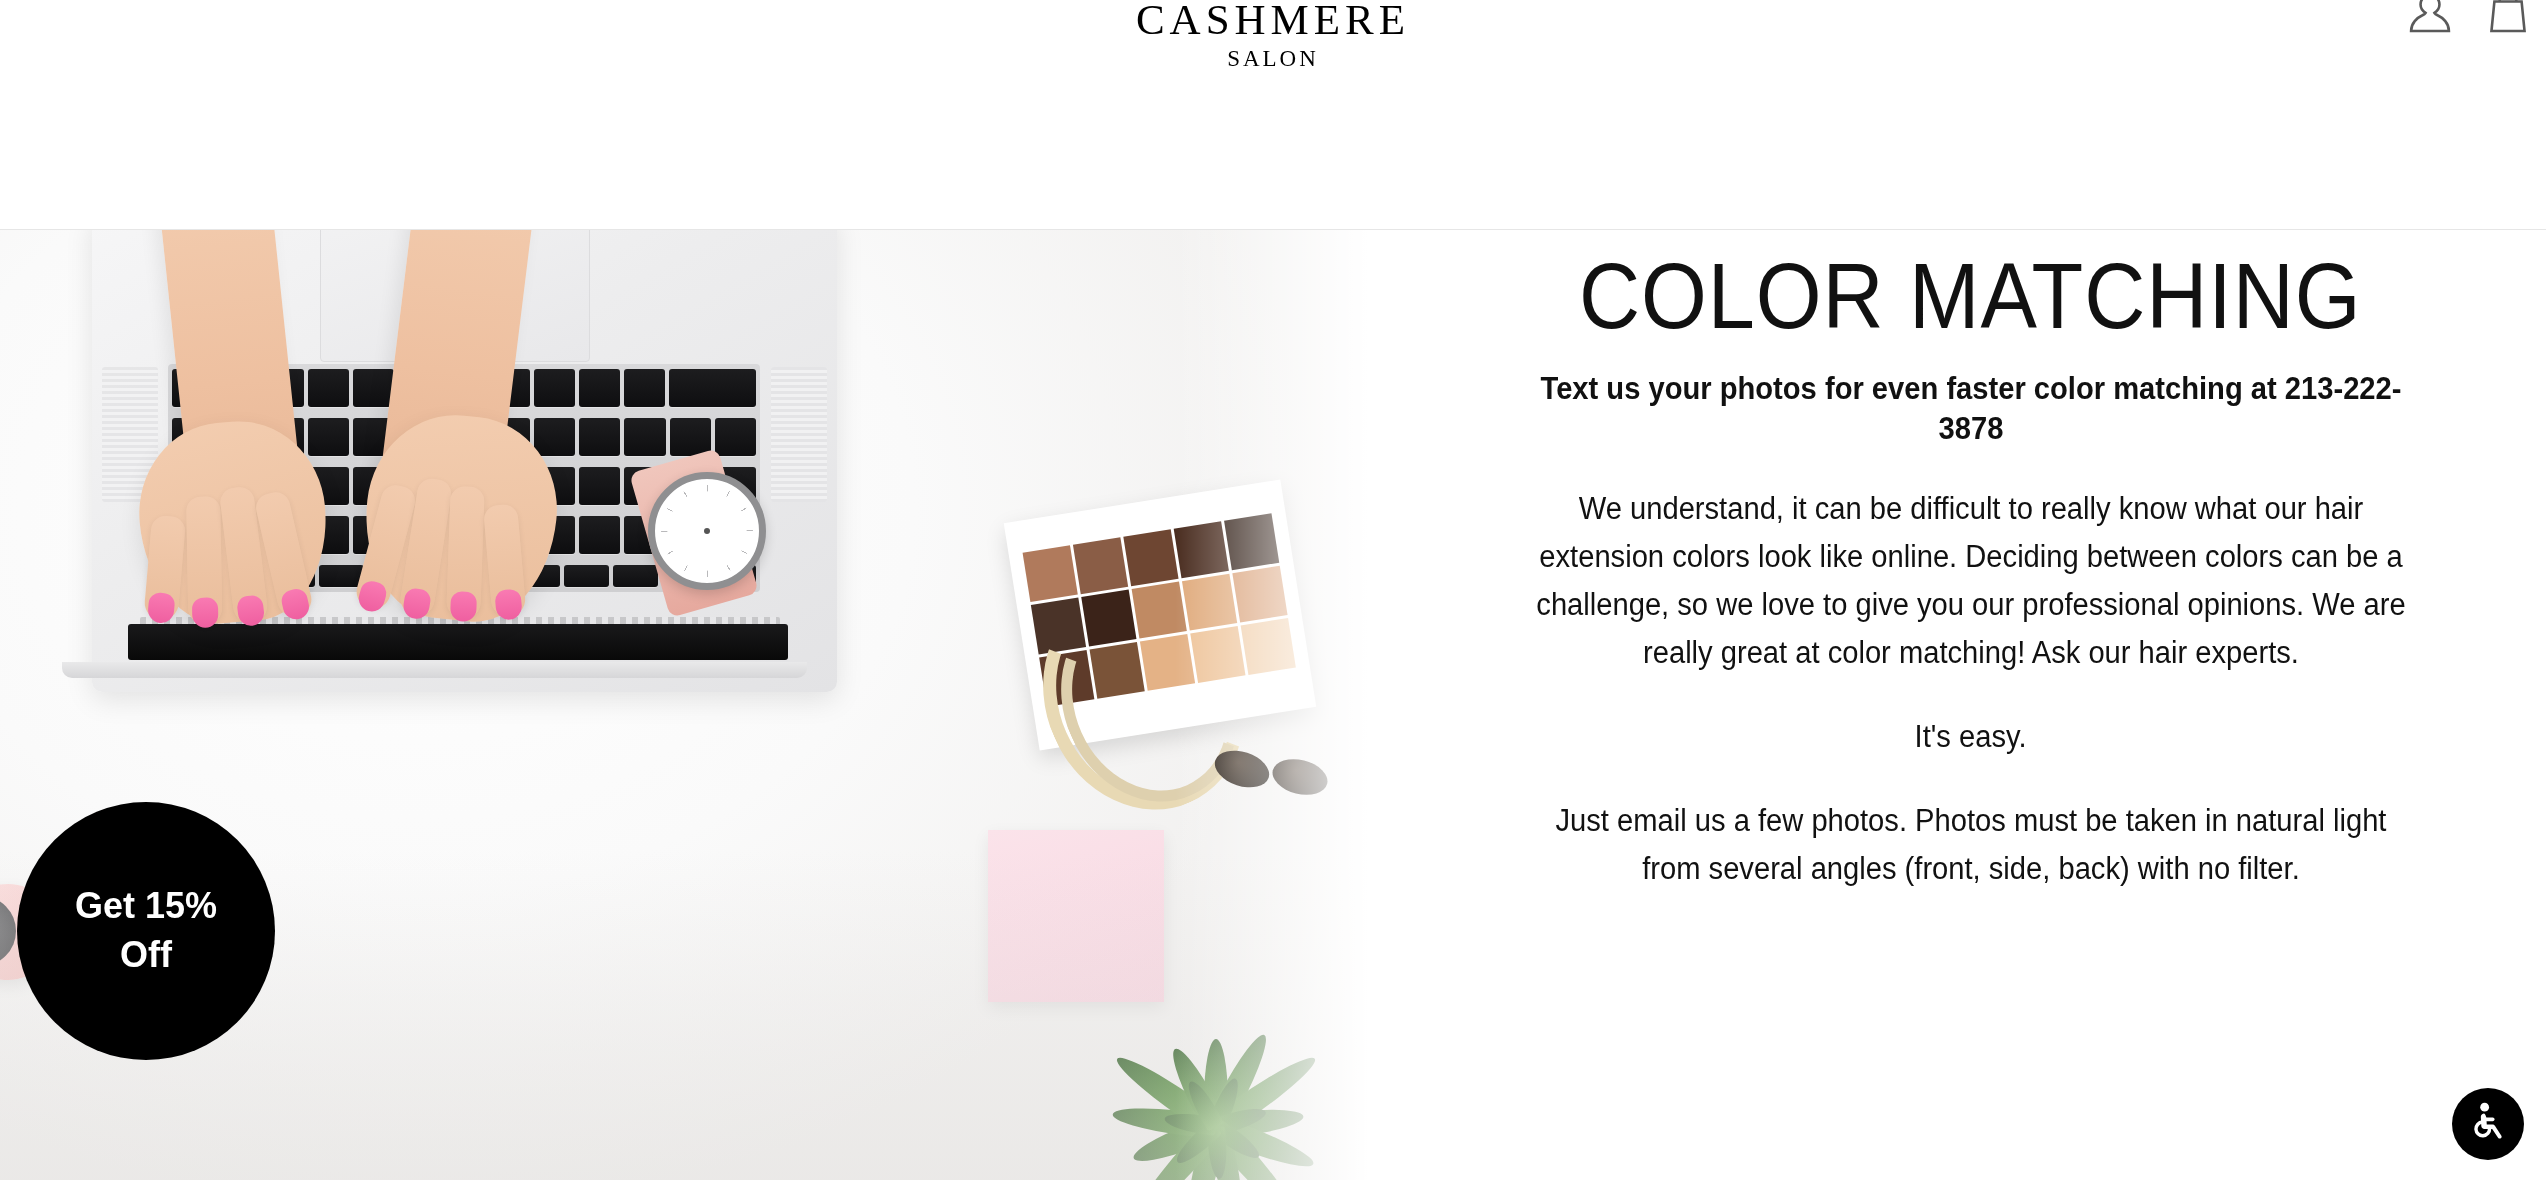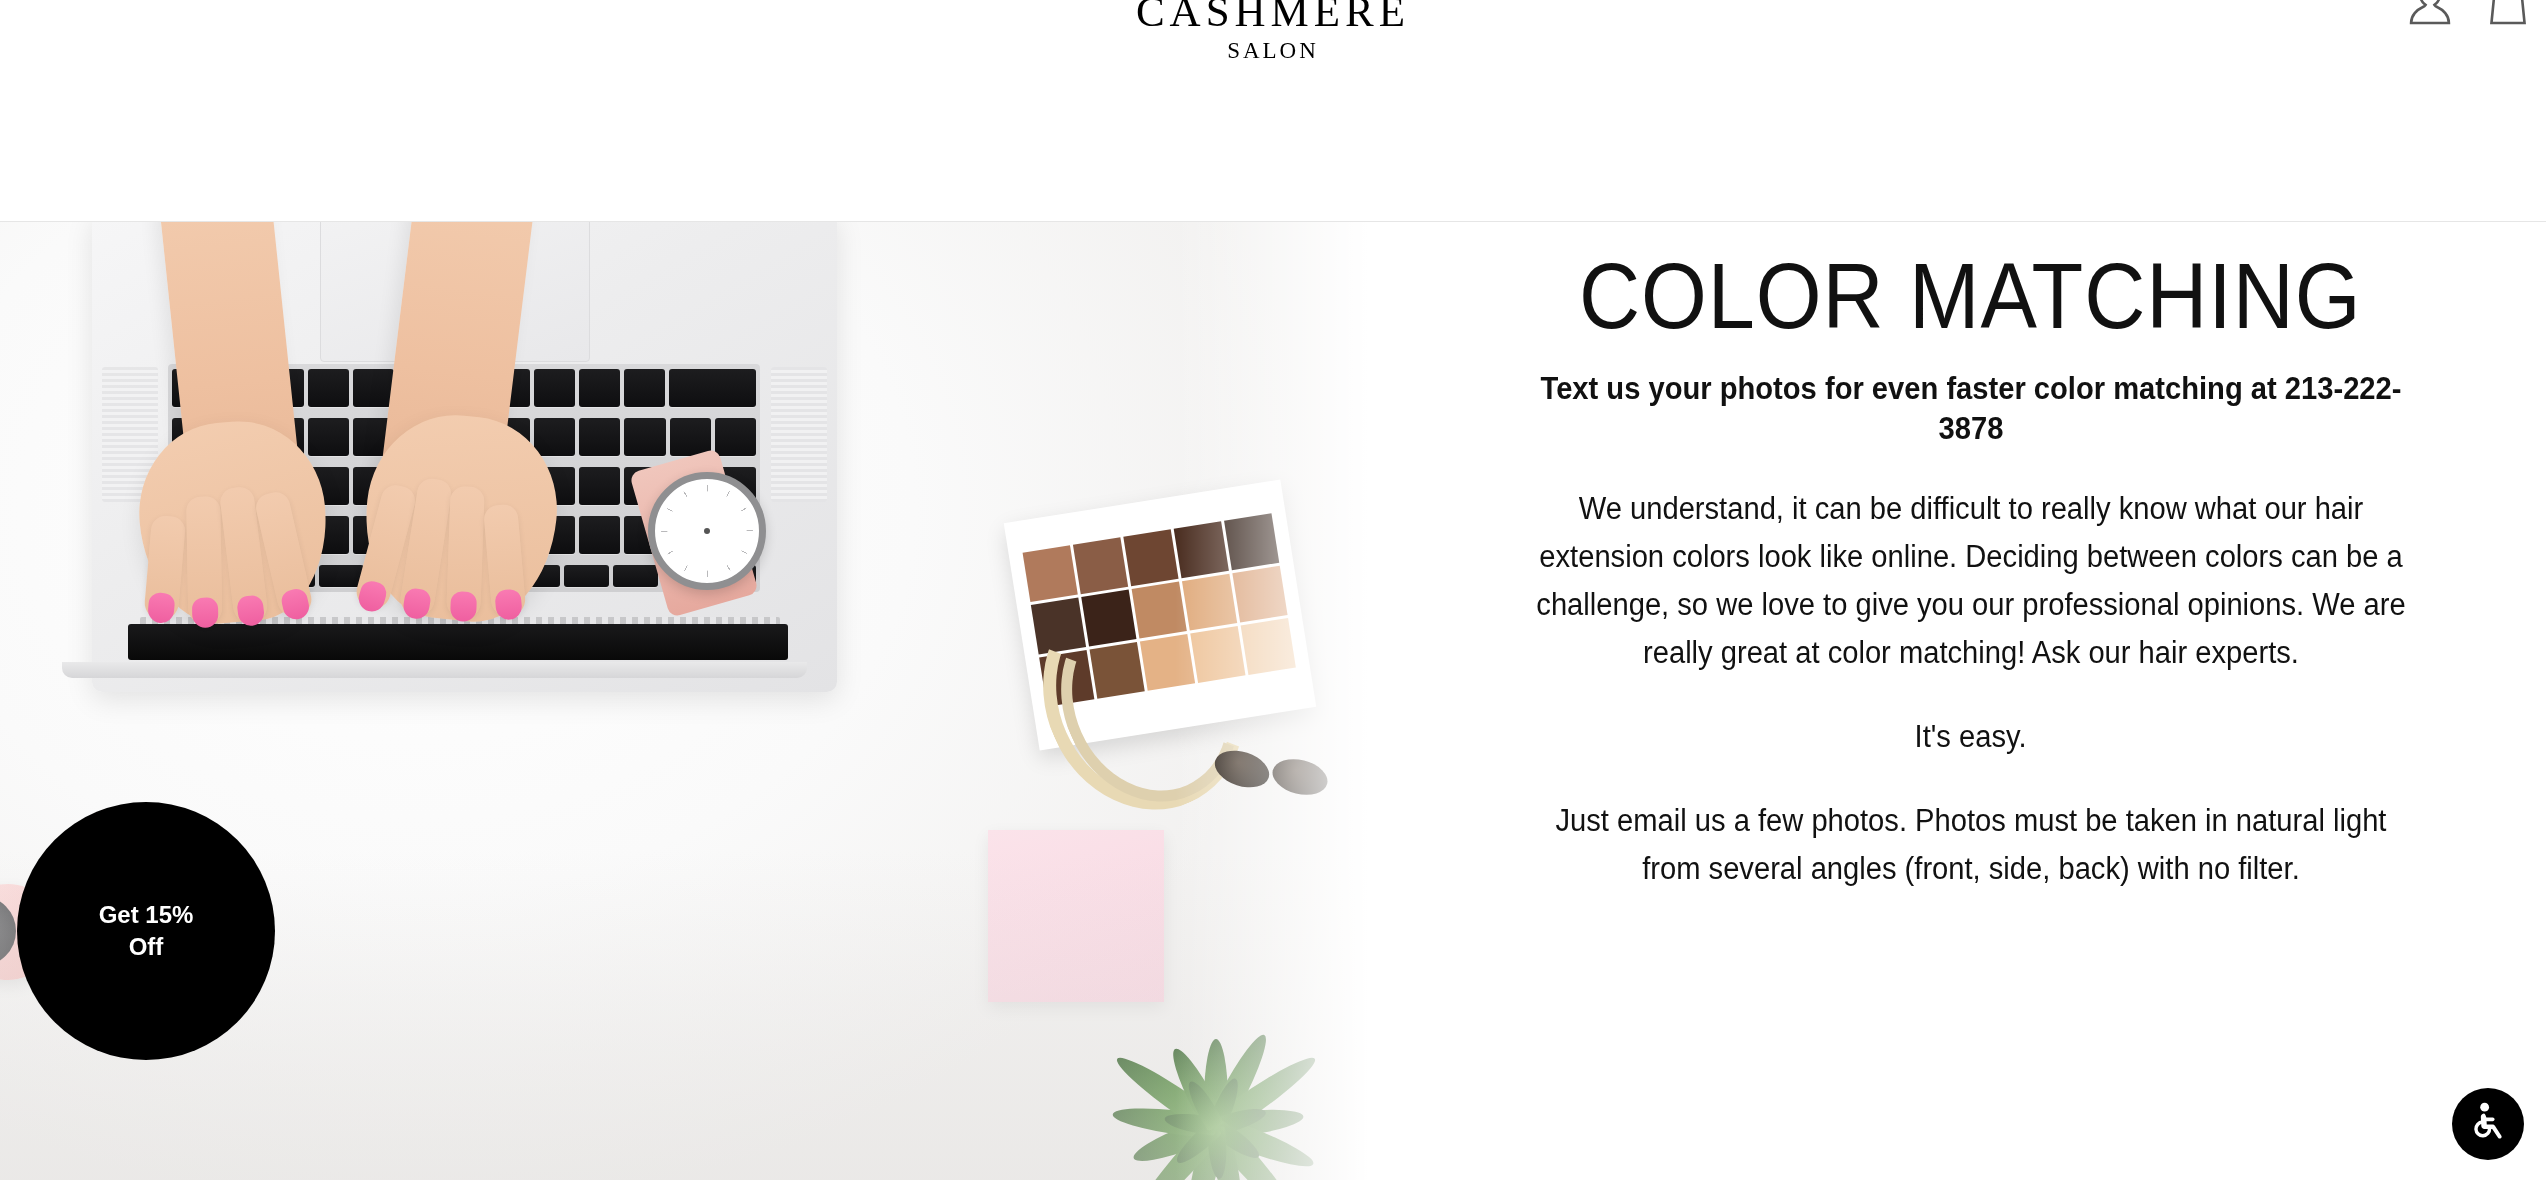--- a/index.html
+++ b/index.html
@@ -5,21 +5,21 @@
   * { margin:0; padding:0; box-sizing:border-box; }
   html, body {
     width:2546px; height:1180px;
     overflow:hidden;
     background:#ffffff;
     font-family:"Liberation Sans", sans-serif;
   }
 
   
   .header {
-    position:absolute; left:0; top:0; width:2546px; height:222px;
+    position:absolute; left:0; top:8px; width:2546px; height:222px;
     background:#ffffff;
     border-bottom:1px solid #e6e6e6;
     z-index:30;
   }
   .logo-wrap {
     position:absolute; left:0; top:-10px; width:2546px;
     text-align:center;
   }
   .logo-main {
     font-family:"Liberation Serif", serif;
@@ -362,21 +362,21 @@
     background:#000;
     color:#fff;
     display:flex; align-items:center; justify-content:center;
     text-align:center;
     z-index:40;
     cursor:pointer;
   }
   .badge-text{
     font-family:"Liberation Sans", sans-serif;
     font-weight:700;
-    font-size:24px;
+    font-size:36px;
     line-height:1.35;
     max-width:170px;
   }
 
   
   .a11y{
     position:absolute; right:22px; bottom:20px;
     width:72px; height:72px; border-radius:50%;
     background:#000;
     display:flex; align-items:center; justify-content:center;

